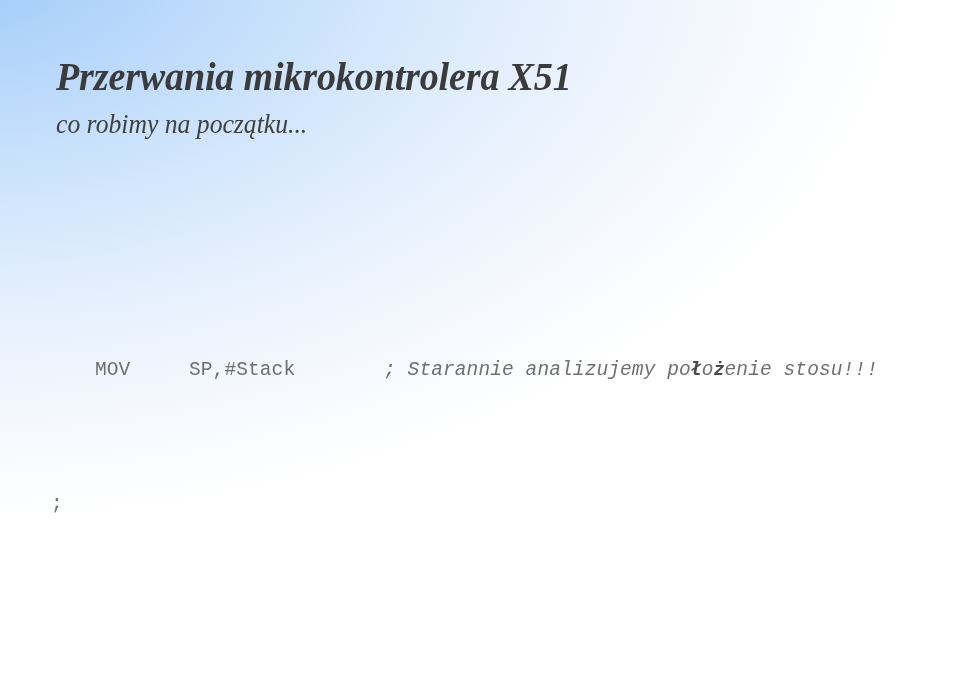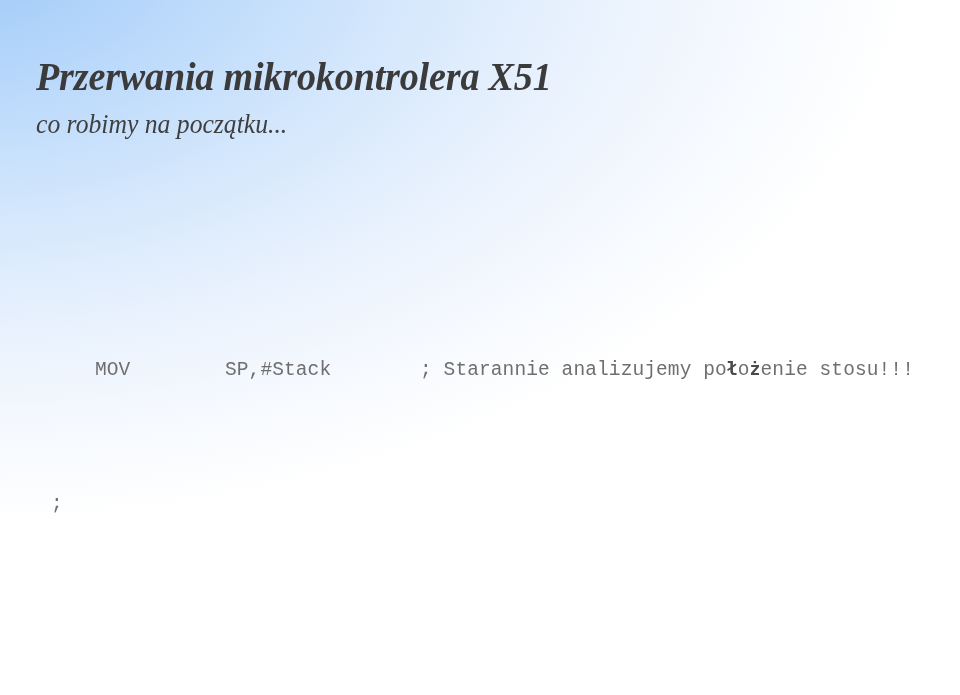--- a/index.html
+++ b/index.html
@@ -28,21 +28,21 @@
         #d2e6fc 40%,
         #e6f0fd 56%,
         #f4f8fe 72%,
         #ffffff 88%),
       linear-gradient(170deg, rgba(166,204,248,0.55) 0%, rgba(255,255,255,0) 55%);
   }
 
   
   .title-block {
     position: absolute;
-    left: 36px;
+    left: 56px;
     top: 56px;
     width: 880px;
   }
 
   .slide-title {
     margin: 0;
     font-family: "Liberation Serif", "DejaVu Serif", serif;
     font-style: italic;
     font-weight: bold;
     font-size: 41px;
@@ -83,22 +83,22 @@
 
   .code-line {
     display: block;
     height: 27.2px;
     white-space: pre;
   }
 
   
   .col-ind   { display: inline-block; width: 44px; }
   .col-mn    { display: inline-block; width: 94px; }
-  .col-op    { display: inline-block; width: 195px; margin-left: 36px; }
-  .col-cm    { display: inline-block; }
+  .col-op    { display: inline-block; width: 195px; }
+  .col-cm    { display: inline-block; font-style: italic; }
 
   
   .pl {
     font-family: "DejaVu Sans Mono", monospace;
     font-weight: bold;
     font-size: 18px;
     color: #4a4a4a;
   }
 </style>
 </head>

